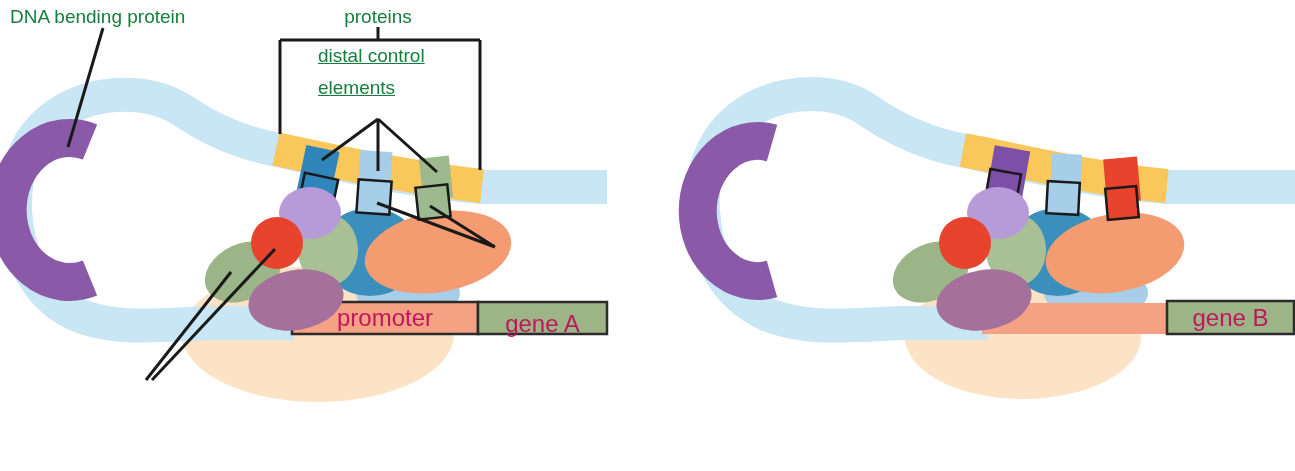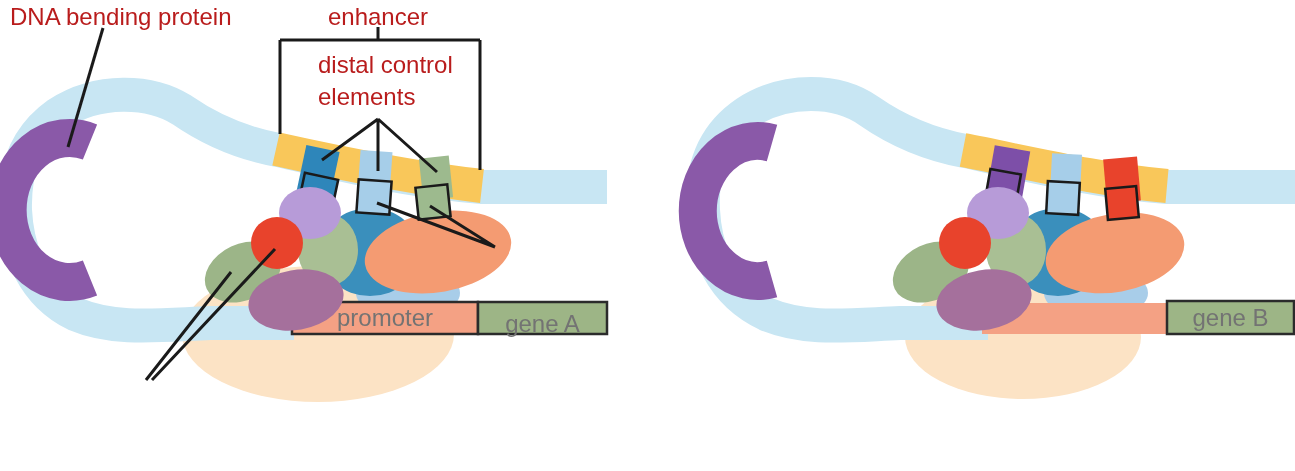--- a/index.html
+++ b/index.html
@@ -6,30 +6,30 @@
   .stage {
     position:relative;
     width:1295px; height:471px;
     background:#ffffff;
     overflow:hidden;
     font-family:"Liberation Sans", sans-serif;
   }
   .stage svg { position:absolute; left:0; top:0; }
   .lbl {
     position:absolute;
-    font-size:24px;
+    font-size:19px;
     line-height:30px;
-    color:#b91c1c;
+    color:#15803d;
     white-space:pre-line;
   }
   .lbl.distal { line-height:32px; }
   .boxlbl {
     position:absolute;
     display:flex; align-items:center; justify-content:center;
-    font-size:24px; color:#737373;
+    font-size:24px; color:#be185d;
   }
 </style>
 </head>
 <body>
 
 <div class="stage">
 
 <svg width="1295" height="471" viewBox="0 0 1295 471">
 
   <g>
@@ -90,23 +90,23 @@
     <ellipse cx="931" cy="272" rx="40" ry="28" transform="rotate(-25 931 272)" fill="#9cb588"></ellipse>
     <ellipse cx="1016" cy="250" rx="30" ry="36" fill="#a9bf94"></ellipse>
     <ellipse cx="984" cy="300" rx="48" ry="30" transform="rotate(-10 984 300)" fill="#a5709c"></ellipse>
     <ellipse cx="998" cy="213" rx="31" ry="26" fill="#b79bd8"></ellipse>
     <circle cx="965" cy="243" r="26" fill="#e8432c"></circle>
   </g>
 </svg>
 
   <div class="lbl" style="left:10px; top:2px;">DNA bending protein</div>
 
-  <div class="lbl" style="left:318px; top:2px; width:120px; text-align:center;">enhancer</div>
+  <div class="lbl" style="left:318px; top:2px; width:120px; text-align:center;">proteins</div>
 
-  <div class="lbl distal" style="left:318px; top:49px;">distal control
+  <div class="lbl distal" style="left:318px; top:40px;text-decoration:underline;">distal control
 elements</div>
 
 
 
 
   <div class="boxlbl" style="left:292px; top:302px; width:186px; height:32px;">promoter</div>
 
   <div class="boxlbl" style="left:478px; top:302px; width:129px; height:44px;">gene A</div>
 
   <div class="boxlbl" style="left:1167px; top:301px; width:127px; height:33px;">gene B</div>

